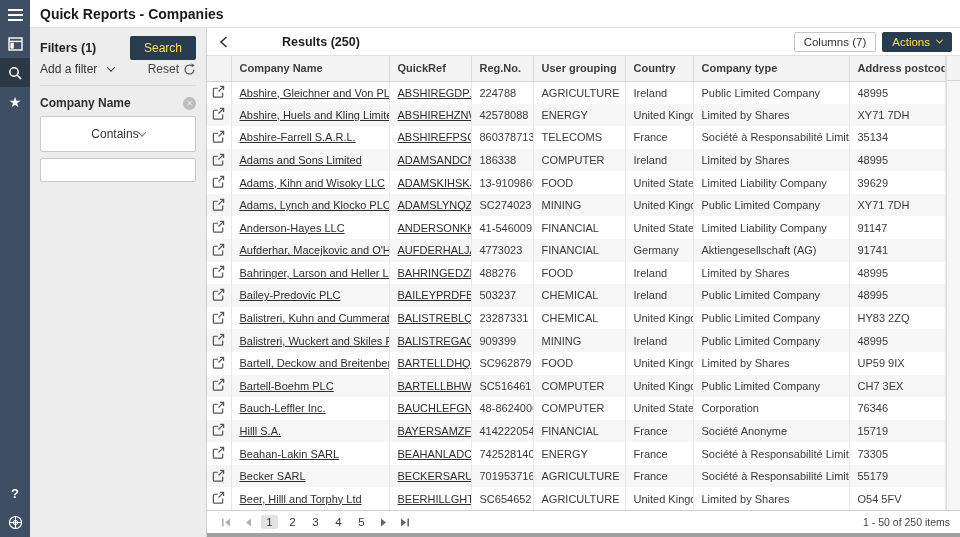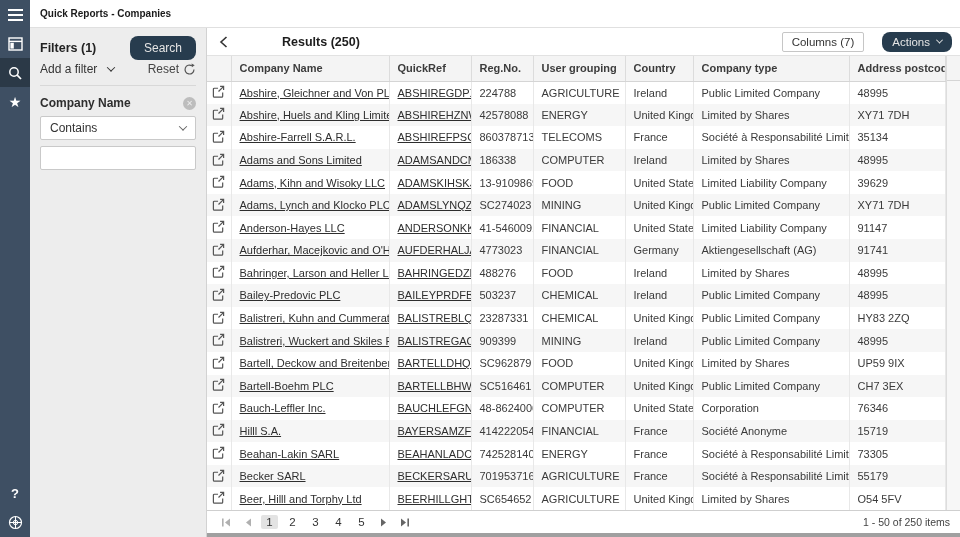--- a/index.html
+++ b/index.html
@@ -14,46 +14,46 @@
   .rail-item.active { background:var(--rail-active,#2b3947); }
   .rail-spacer { flex:1; }
   .burger { display:flex; flex-direction:column; gap:3px; }
   .burger i { display:block; width:15px; height:2px; background:#fff; }
   .star-glyph { font-size:14px; line-height:1; }
   .help-glyph { font-weight:bold; font-size:13px; }
 
   
   .content { flex:1; display:flex; flex-direction:column; min-width:0; }
   .topbar { height:28px; background:#fff; border-bottom:1px solid #e0e0e0; display:flex; align-items:center; padding:0 10px; flex-shrink:0; }
-  .topbar-title { font-weight:bold; font-size:10px; color:#1a1a1a; }
+  .topbar-title { font-weight:bold; font-size:14px; color:#1a1a1a; }
 
   .workspace { flex:1; display:flex; min-height:0; }
 
   
   .filters { width:177px; background:#ededed; border-right:1px solid #d2d2d2; padding:8px 10px; flex-shrink:0; }
   .filters-head { display:flex; align-items:center; justify-content:space-between; margin-bottom:2px; }
   .filters-title { font-weight:bold; font-size:12.5px; color:#222; }
-  .btn-dark { background:var(--accent,#273c4e); color:#e5e5e5; border:none; border-radius:8px; padding:5px 14px; font-size:12px; font-family:inherit; cursor:pointer; }
+  .btn-dark { background:var(--accent,#273c4e); color:#fde047; border:none; border-radius:2px; padding:5px 14px; font-size:12px; font-family:inherit; cursor:pointer; }
   .filters-row2 { display:flex; align-items:center; justify-content:space-between; padding-bottom:9px; border-bottom:1px solid #d8d8d8; margin-bottom:10px; }
   .add-filter { display:flex; align-items:center; gap:11px; color:#333; cursor:pointer; }
   .reset { display:flex; align-items:center; gap:4px; color:#444; cursor:pointer; }
   .chev { width:6px; height:6px; border-right:1.5px solid currentColor; border-bottom:1.5px solid currentColor; transform:rotate(45deg) translate(-1px,-1px); display:inline-block; }
   .filter-block-head { display:flex; align-items:center; justify-content:space-between; margin:4px 0 6px; }
   .filter-name { font-weight:bold; font-size:12px; color:#2e2e2e; }
   .xcircle { width:13px; height:13px; border-radius:50%; background:#bdbdbd; color:#ededed; font-size:8px; line-height:13px; text-align:center; cursor:pointer; }
-  .select-box { background:#fff; border:1px solid #c9c9c9; border-radius:2px; height:24px; display:flex; align-items:center; justify-content:space-between; padding:0 9px; margin-bottom:6px; color:#333; cursor:pointer; }
+  .select-box { background:#fff; border:1px solid #c9c9c9; border-radius:2px; height:36px; display:flex; align-items:center; justify-content:center; padding:0 9px; margin-bottom:6px; color:#333; cursor:pointer; }
   .select-box .chev { color:#666; }
   .filter-input { width:100%; height:24px; border:1px solid #c9c9c9; border-radius:2px; background:#fff; padding:0 8px; font-family:inherit; font-size:12px; }
 
   
   .main { flex:1; display:flex; flex-direction:column; min-width:0; background:#fff; }
   .results-head { height:28px; display:flex; align-items:center; padding:0 8px 0 12px; border-bottom:1px solid #e2e2e2; flex-shrink:0; }
   .back-btn { display:flex; align-items:center; margin-right:10px; cursor:pointer; }
   .results-title { font-weight:bold; font-size:12.5px; color:#1d1d1d;padding-left:44px; }
-  .head-actions { margin-left:auto; display:flex; align-items:flex-start; gap:18px; }
+  .head-actions { margin-left:auto; display:flex; align-items:flex-start; gap:6px; }
   .btn-outline { background:#fff; border:1px solid #c6c6c6; border-radius:2px; padding:3px 9px; font-size:11.5px; font-family:inherit; color:#333; cursor:pointer; }
   .btn-actions { display:flex; align-items:center; gap:7px; padding:4px 10px; font-size:11.5px; }
   .btn-actions .chev { width:5px; height:5px; }
 
   .group-bar { height:19px; display:flex; align-items:center; padding:0 12px; font-size:10.5px; color:#555; background:#fdfdfd; border-bottom:1px solid #e4e4e4; flex-shrink:0; }
 
   .table-zone { flex:1; display:flex; min-height:0; }
   table { border-collapse:collapse; table-layout:fixed; width:738px; font-size:11px; }
   thead th { background:#f4f4f4; border-right:1px solid #dcdcdc; border-bottom:1px solid #d5d5d5; height:25px; text-align:left; padding:0 8px; font-weight:bold; color:#3c3c3c; font-size:11px; white-space:nowrap; overflow:hidden; }
   thead th.icon-col { border-right:1px solid #dcdcdc; }

